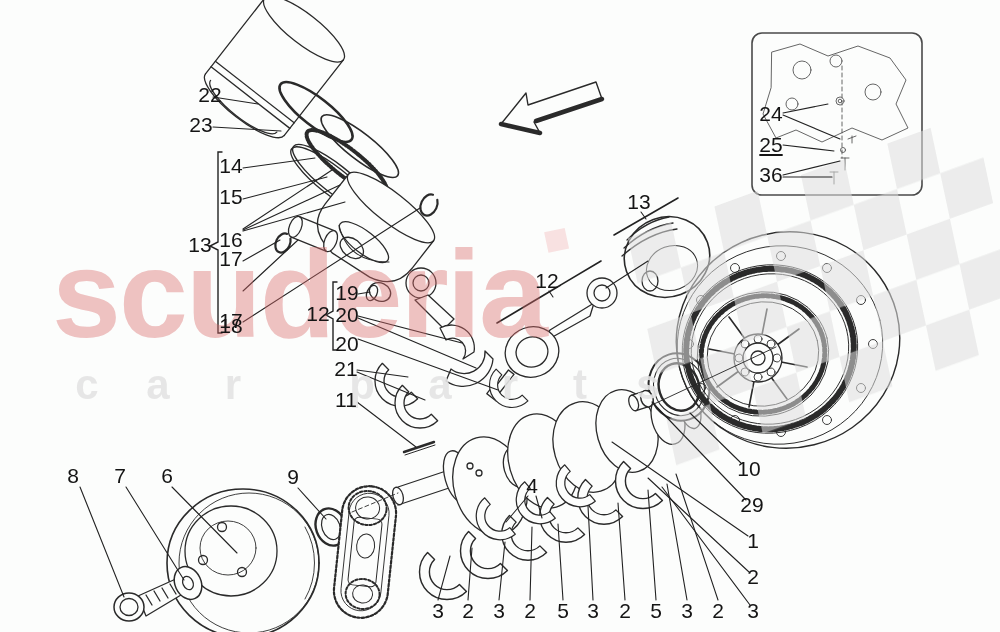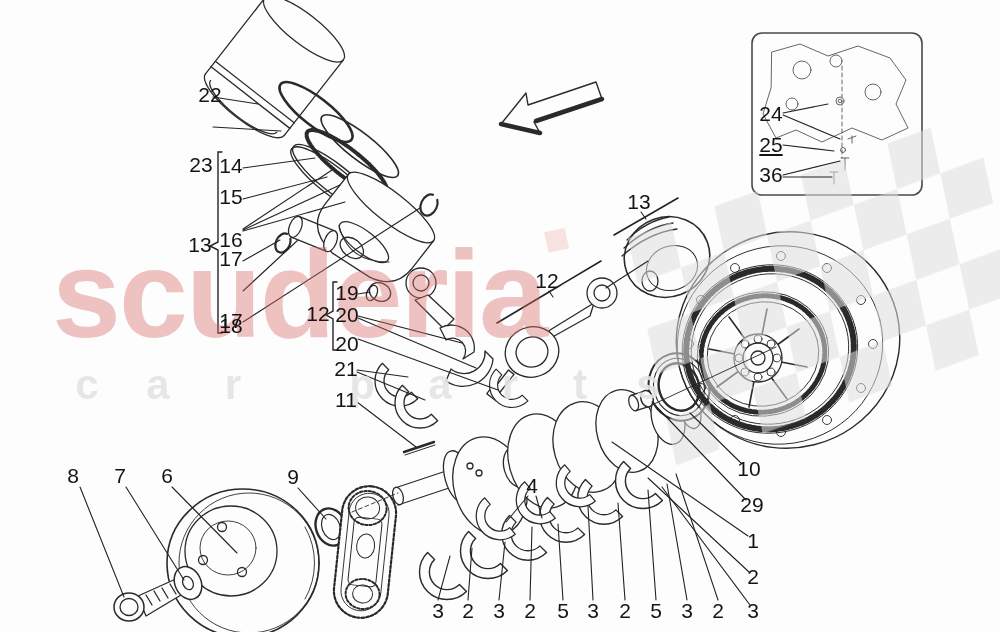--- a/index.html
+++ b/index.html
@@ -357,21 +357,21 @@
       <span class="wm-letter" style="left: 233px; top: 385px; color: rgb(228, 228, 228);">r</span>
       <span class="wm-letter" style="left: 362px; top: 385px; color: rgb(228, 228, 228);">p</span>
       <span class="wm-letter" style="left: 440px; top: 385px; color: rgb(228, 228, 228);">a</span>
       <span class="wm-letter" style="left: 510px; top: 385px; color: rgb(228, 228, 228);">r</span>
       <span class="wm-letter" style="left: 580px; top: 385px; color: rgb(228, 228, 228);">t</span>
       <span class="wm-letter" style="left: 648px; top: 385px; color: rgb(228, 228, 228);">s</span>
     </div>
 
   <div id="callout-layer">
       <span class="callout" style="left: 210px; top: 95px;">22</span>
-      <span class="callout" style="left: 201px; top: 125px; margin-top: 40px;">23</span>
+      <span class="callout" style="left: 201px; top: 125px;">23</span>
       <span class="callout" style="left: 231px; top: 166px;">14</span>
       <span class="callout" style="left: 231px; top: 197px;">15</span>
       <span class="callout" style="left: 231px; top: 228px; margin-top: 12px;">16</span>
       <span class="callout" style="left: 231px; top: 259px;">17</span>
       <span class="callout" style="left: 231px; top: 290px; margin-top: 36px;">18</span>
       <span class="callout" style="left: 231px; top: 321px;">17</span>
       <span class="callout" style="left: 200px; top: 245px;">13</span>
       <span class="callout" style="left: 318px; top: 314px;">12</span>
       <span class="callout" style="left: 347px; top: 293px;">19</span>
       <span class="callout" style="left: 347px; top: 315px;">20</span>

